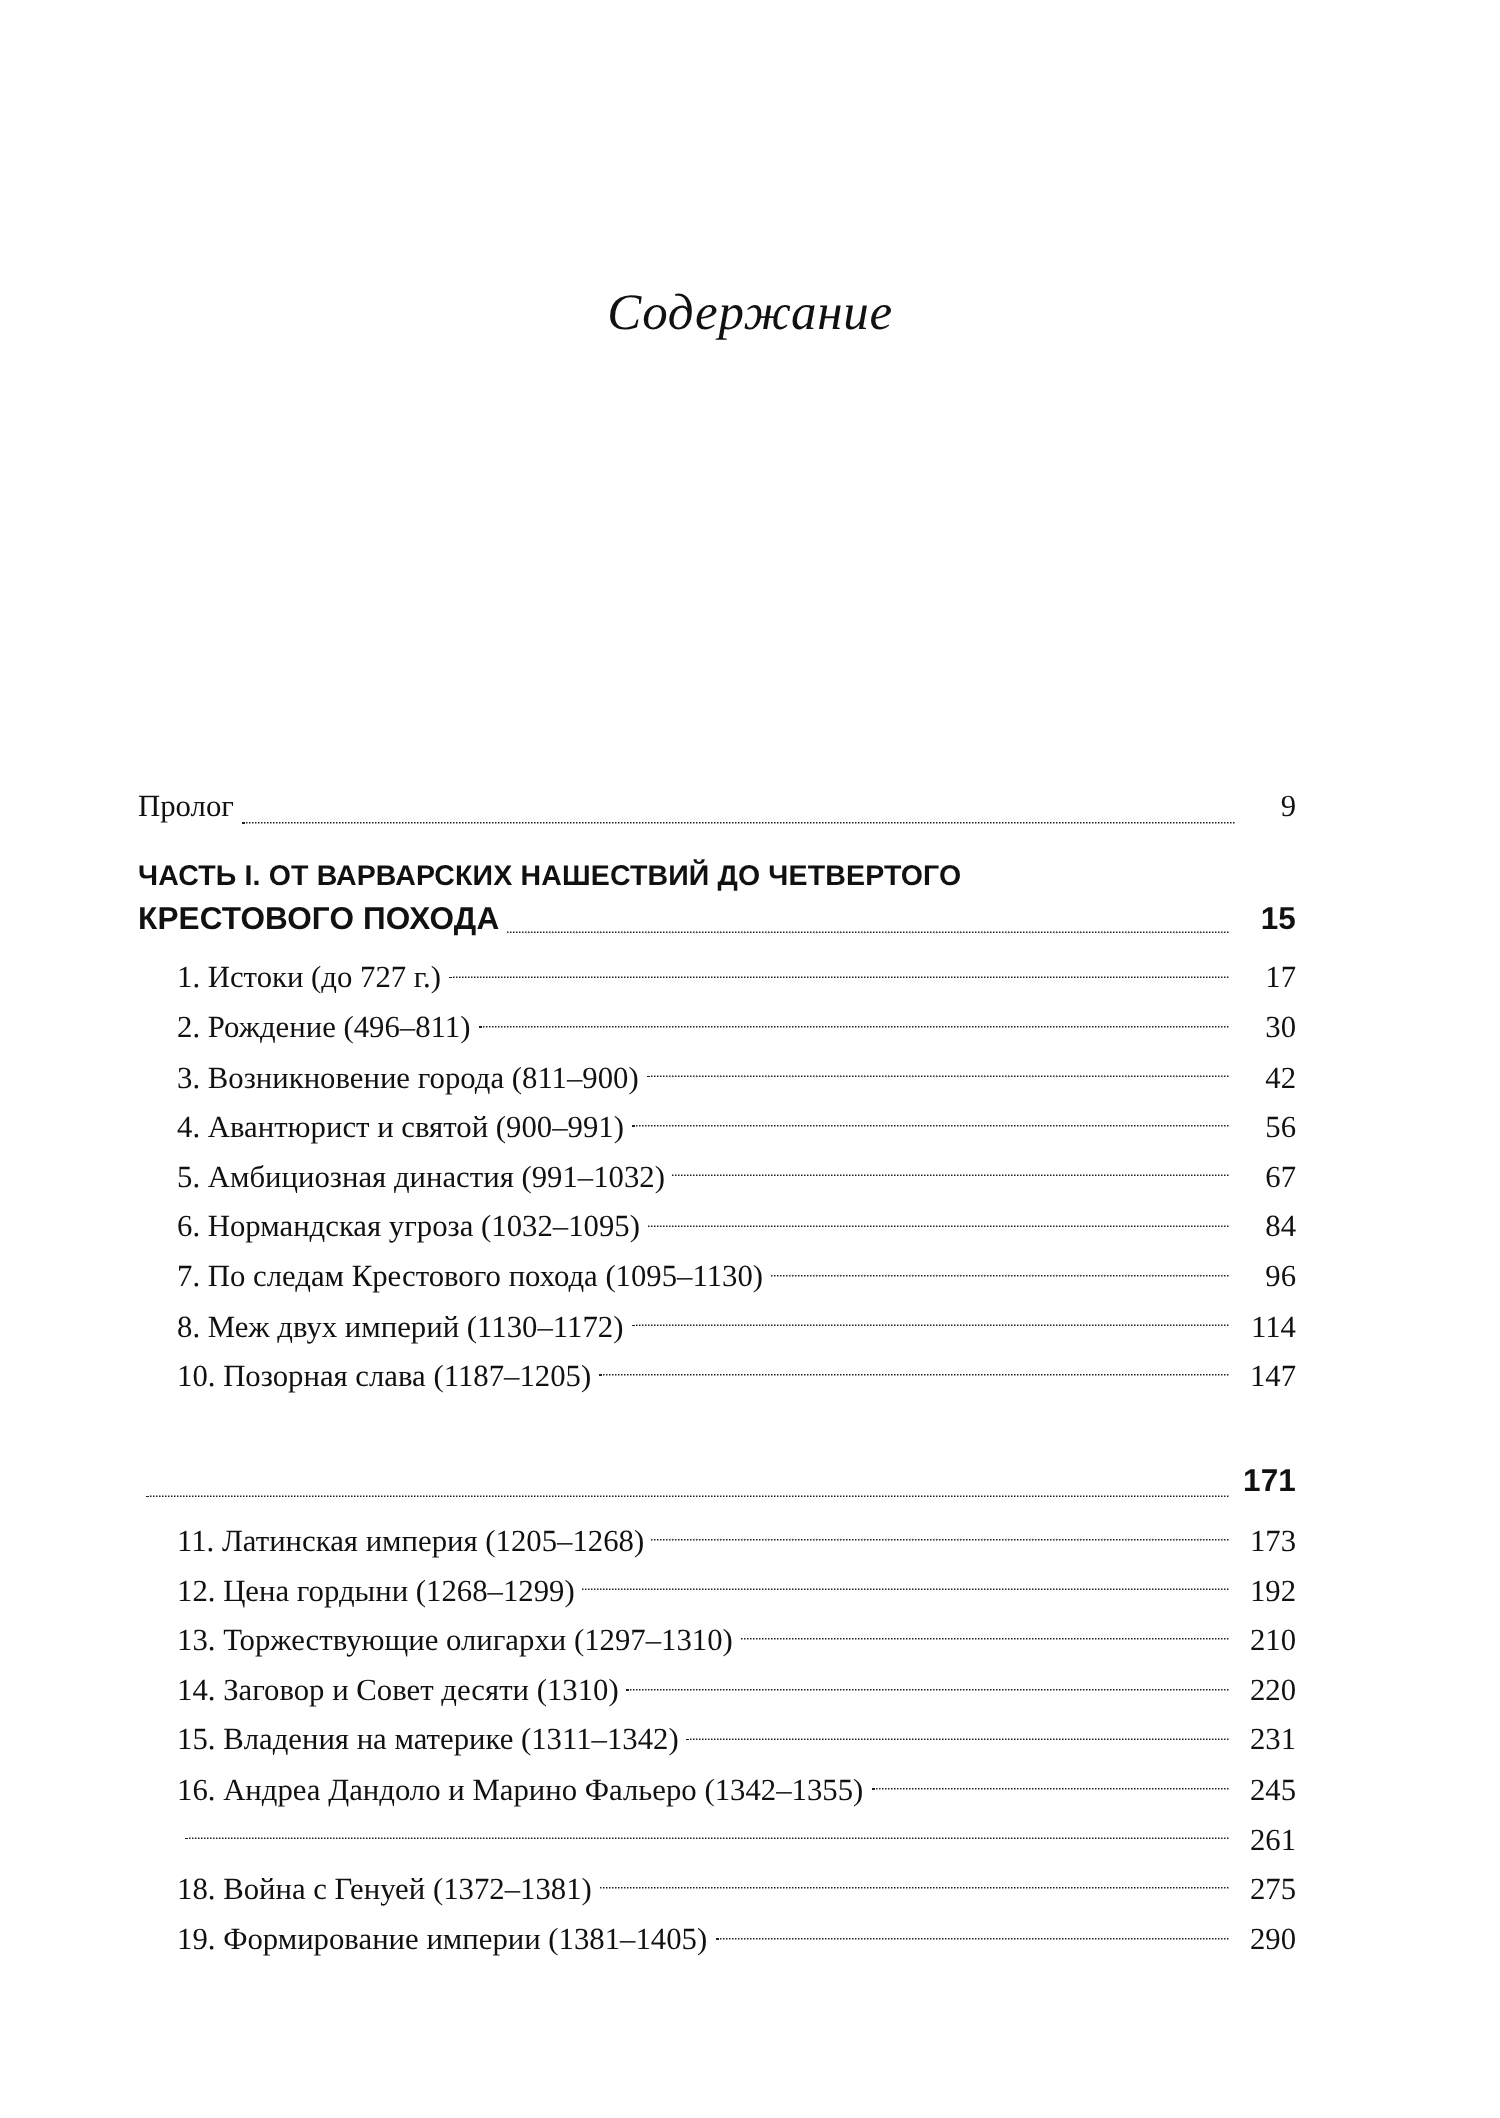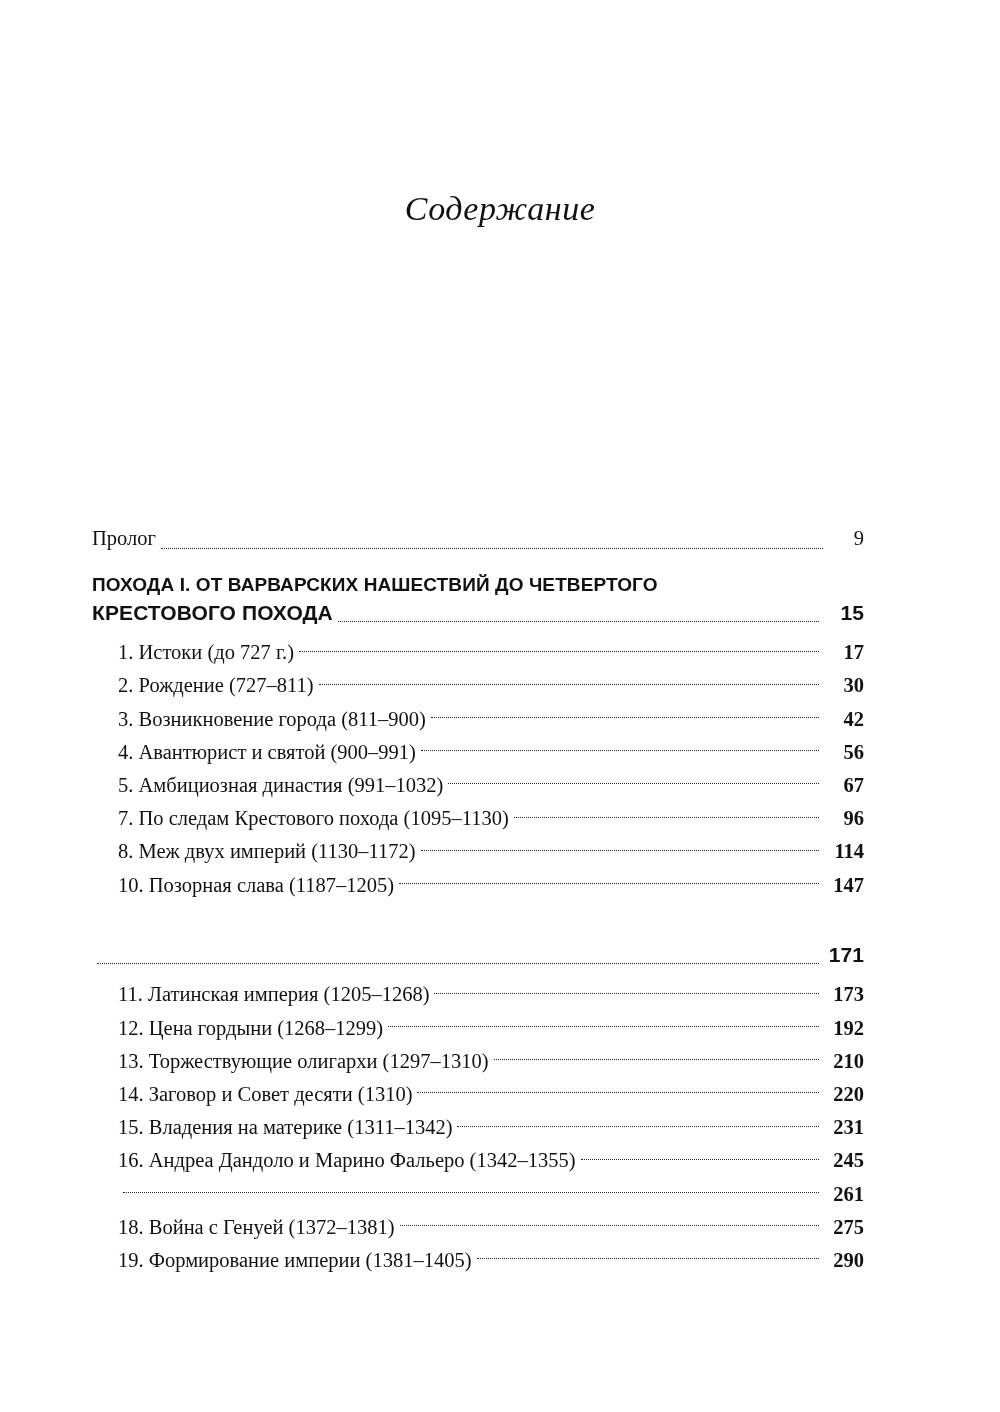--- a/index.html
+++ b/index.html
@@ -92,21 +92,20 @@
   
   .chapters {
     margin-left: 26px;
   }
   .chapters .entry {
     margin-bottom: 3.5px;
     align-items: center;
   }
   .chapters .entry .pagenum {
     min-width: 40px;
-    font-weight: bold;
   }
   .group-gap {
     height: 24px;
   }
 </style>
 </head>
 <body>
 
 <div class="page">
 
@@ -114,53 +113,58 @@
 
   <div class="toc">
 
     <div class="entry prolog">
       <span class="label">Пролог</span>
       <span class="dots"></span>
       <span class="pagenum">9</span>
     </div>
 
     <div class="part">
-      <div class="part-line1">ПОХОДА I. ОТ ВАРВАРСКИХ НАШЕСТВИЙ ДО ЧЕТВЕРТОГО</div>
+      <div class="part-line1">ЧАСТЬ I. ОТ ВАРВАРСКИХ НАШЕСТВИЙ ДО ЧЕТВЕРТОГО</div>
       <div class="entry">
         <span class="label">КРЕСТОВОГО ПОХОДА</span>
         <span class="dots"></span>
         <span class="pagenum">15</span>
       </div>
     </div>
 
     <div class="chapters">
       <div class="entry">
         <span class="label">1. Истоки (до 727 г.)</span>
         <span class="dots"></span>
         <span class="pagenum">17</span>
       </div>
       <div class="entry">
-        <span class="label">2. Рождение (727–811)</span>
+        <span class="label">2. Рождение (496–811)</span>
         <span class="dots"></span>
         <span class="pagenum">30</span>
       </div>
       <div class="entry">
         <span class="label">3. Возникновение города (811–900)</span>
         <span class="dots"></span>
         <span class="pagenum">42</span>
       </div>
       <div class="entry">
         <span class="label">4. Авантюрист и святой (900–991)</span>
         <span class="dots"></span>
         <span class="pagenum">56</span>
       </div>
       <div class="entry">
         <span class="label">5. Амбициозная династия (991–1032)</span>
         <span class="dots"></span>
         <span class="pagenum">67</span>
+      </div>
+      <div class="entry">
+        <span class="label">6. Нормандская угроза (1032–1095)</span>
+        <span class="dots"></span>
+        <span class="pagenum">84</span>
       </div>
       <div class="entry">
         <span class="label">7. По следам Крестового похода (1095–1130)</span>
         <span class="dots"></span>
         <span class="pagenum">96</span>
       </div>
       <div class="entry">
         <span class="label">8. Меж двух империй (1130–1172)</span>
         <span class="dots"></span>
         <span class="pagenum">114</span>

